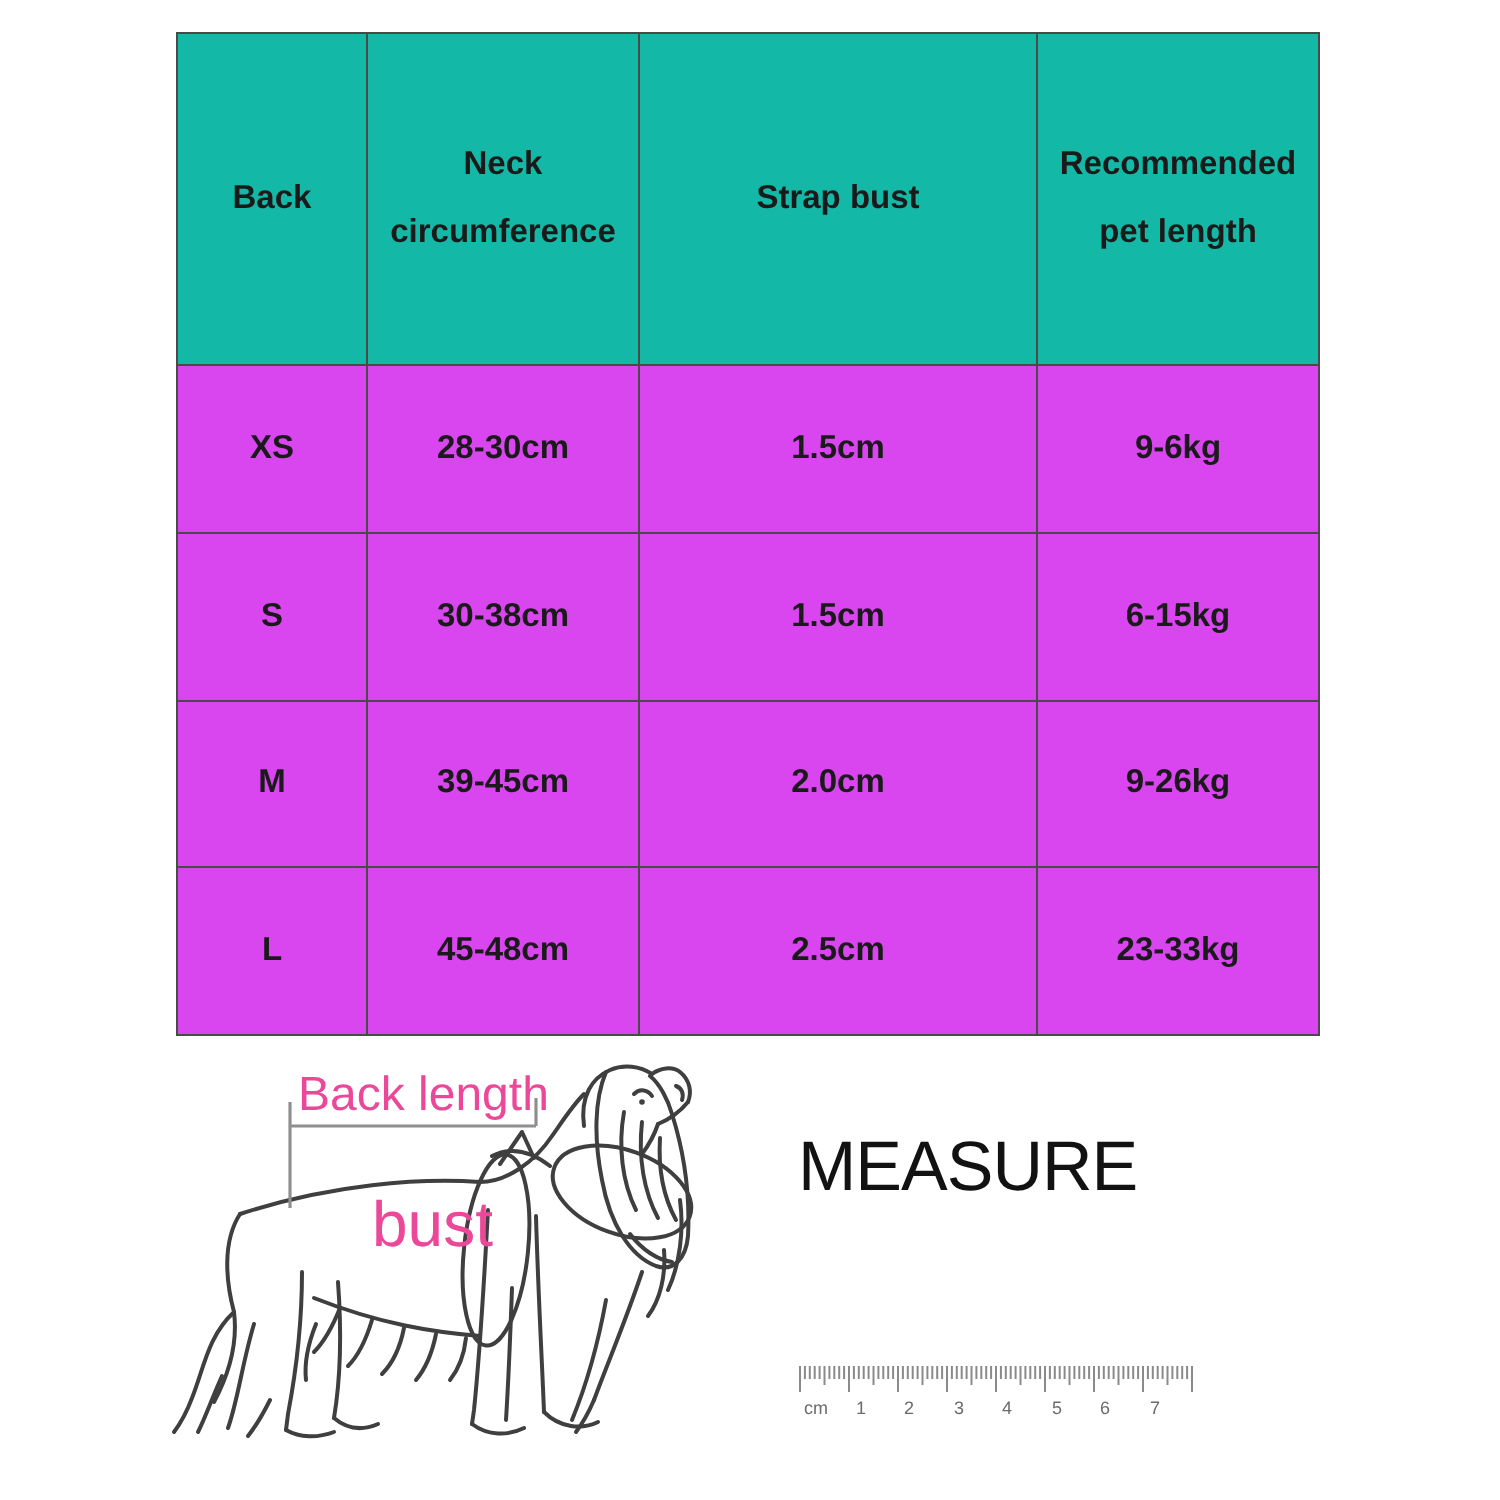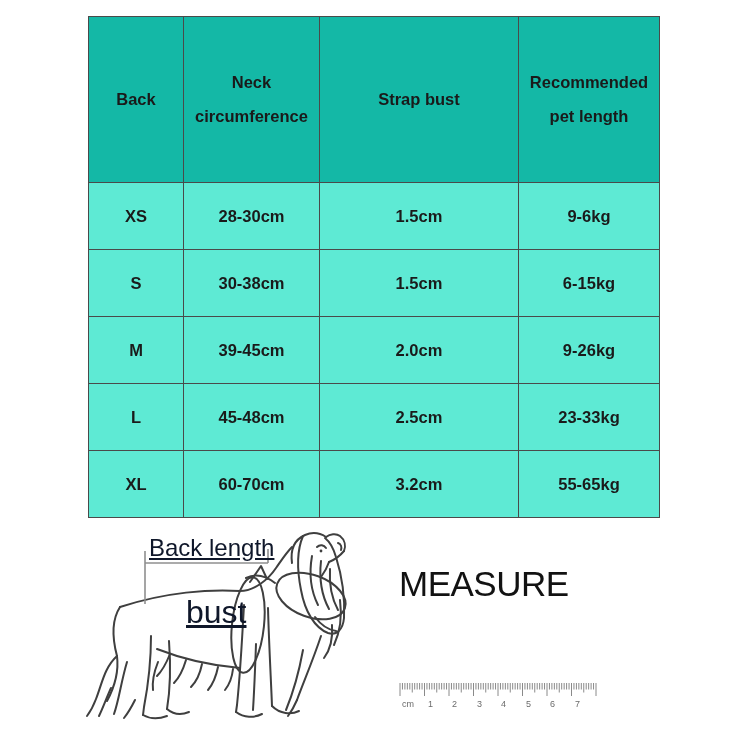--- a/index.html
+++ b/index.html
@@ -15,23 +15,23 @@
   table.size-chart th, table.size-chart td{
     border:1.5px solid #4a4a4a;
     text-align:center;vertical-align:middle;
     color:#1a1a1a;font-weight:bold;font-size:16.5px;
     padding:0 8px;
   }
   table.size-chart thead th{
     background:#14b8a6;height:165px;line-height:2.05;font-size:16.5px;
   }
   table.size-chart tbody tr{height:67px;}
-  table.size-chart tbody td{background:#5eead4;}
+  table.size-chart tbody td{background:#d946ef;}
   
-  .gray-label{position:absolute;color:#0f172a;line-height:1;text-decoration:underline;}
+  .gray-label{position:absolute;color:#ec4899;line-height:1;}
   .lbl-backlength{left:149px;top:536px;font-size:24px;}
   .lbl-bust{left:186px;top:596px;font-size:32px;}
   .measure-title{
     position:absolute;left:399px;top:551px;font-size:35px;letter-spacing:-0.5px;
     color:#121212;line-height:1;margin-top:15px;
   }
   svg.art{position:absolute;left:0;top:0;width:750px;height:750px;}
   .ruler-num{font-family:"Liberation Sans",sans-serif;font-size:9px;fill:#6b6b6b;}
 </style>
 </head>
@@ -71,26 +71,20 @@
         <td>M</td>
         <td>39-45cm</td>
         <td>2.0cm</td>
         <td>9-26kg</td>
       </tr>
       <tr>
         <td>L</td>
         <td>45-48cm</td>
         <td>2.5cm</td>
         <td>23-33kg</td>
-      </tr>
-      <tr>
-        <td>XL</td>
-        <td>60-70cm</td>
-        <td>3.2cm</td>
-        <td>55-65kg</td>
       </tr>
     </tbody>
   </table>
 
   <svg class="art" viewBox="0 0 750 750">
 
     <g stroke="#3f3f3f" stroke-width="2" fill="none" stroke-linecap="round" stroke-linejoin="round">
 
       <path d="M120,607 C166,592 210,589 240,591 C254,591 268,580 276,568 C281,561 286,553 292,547"></path>
 

